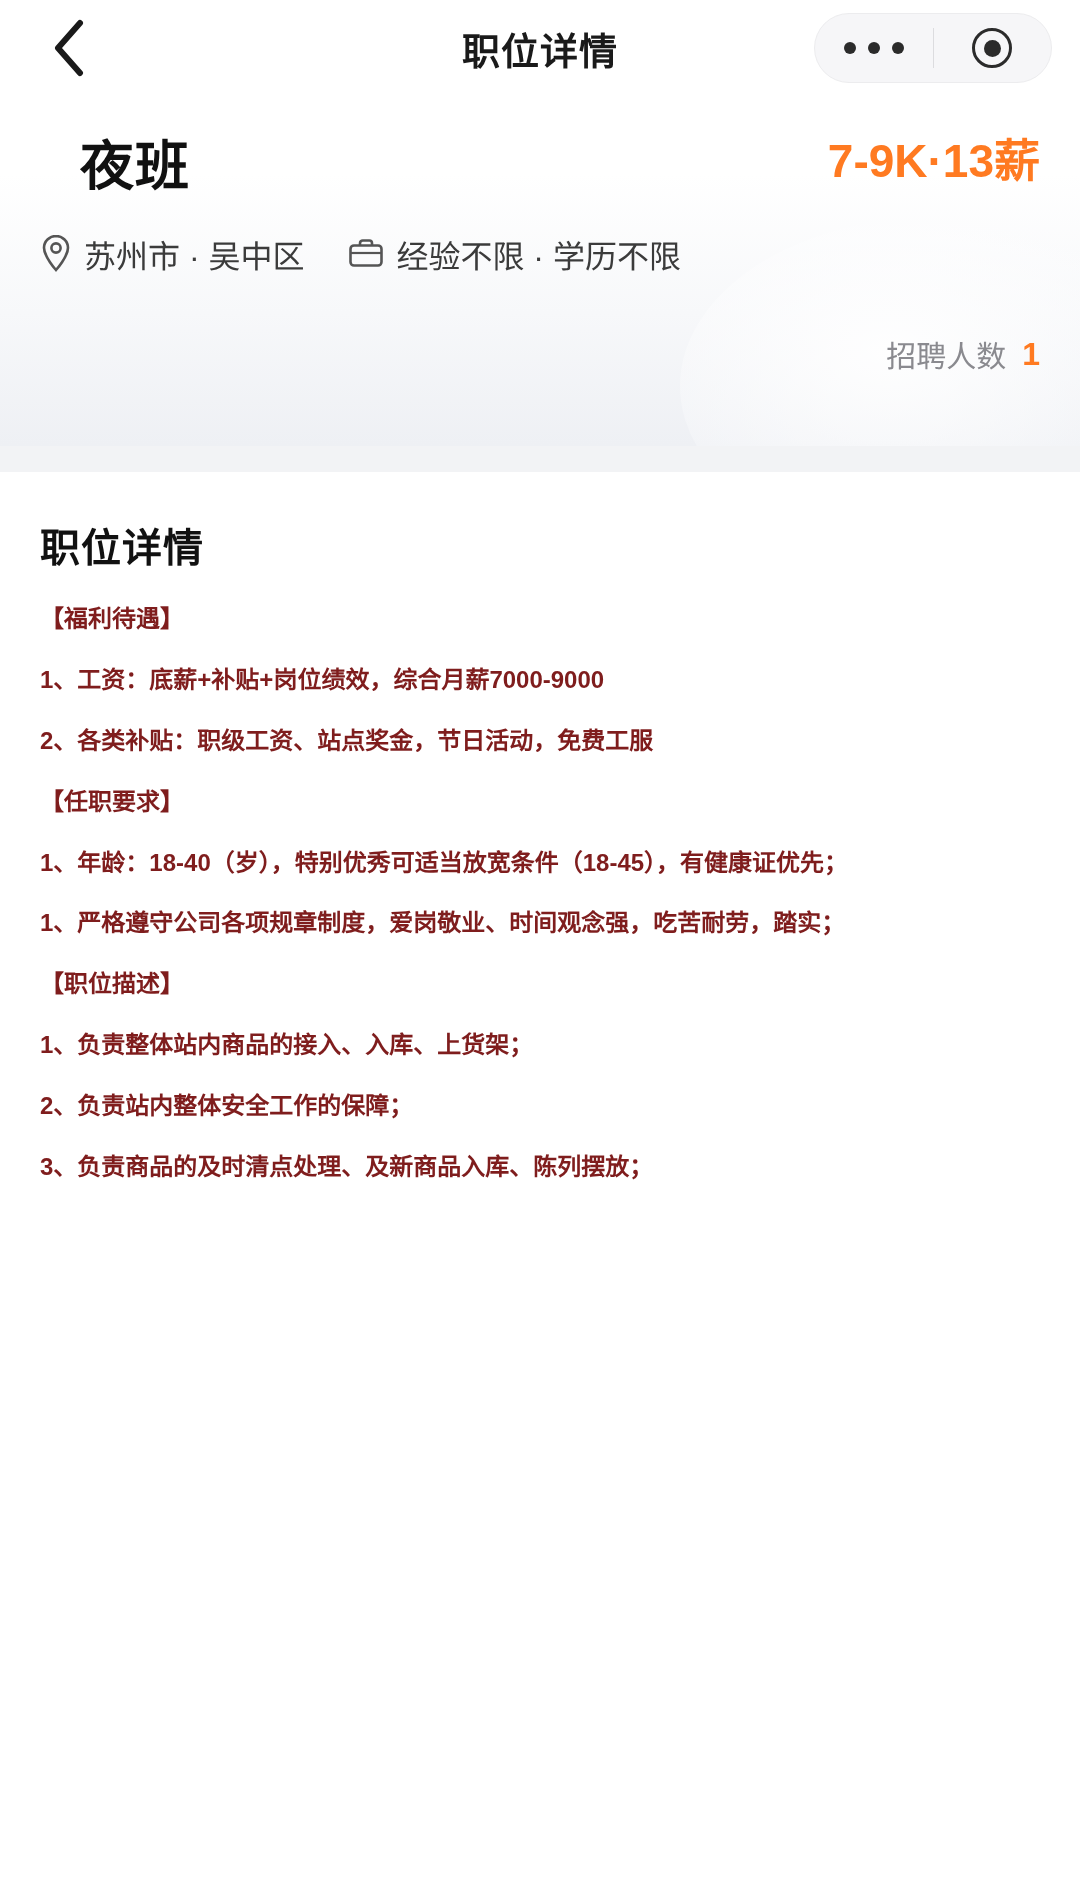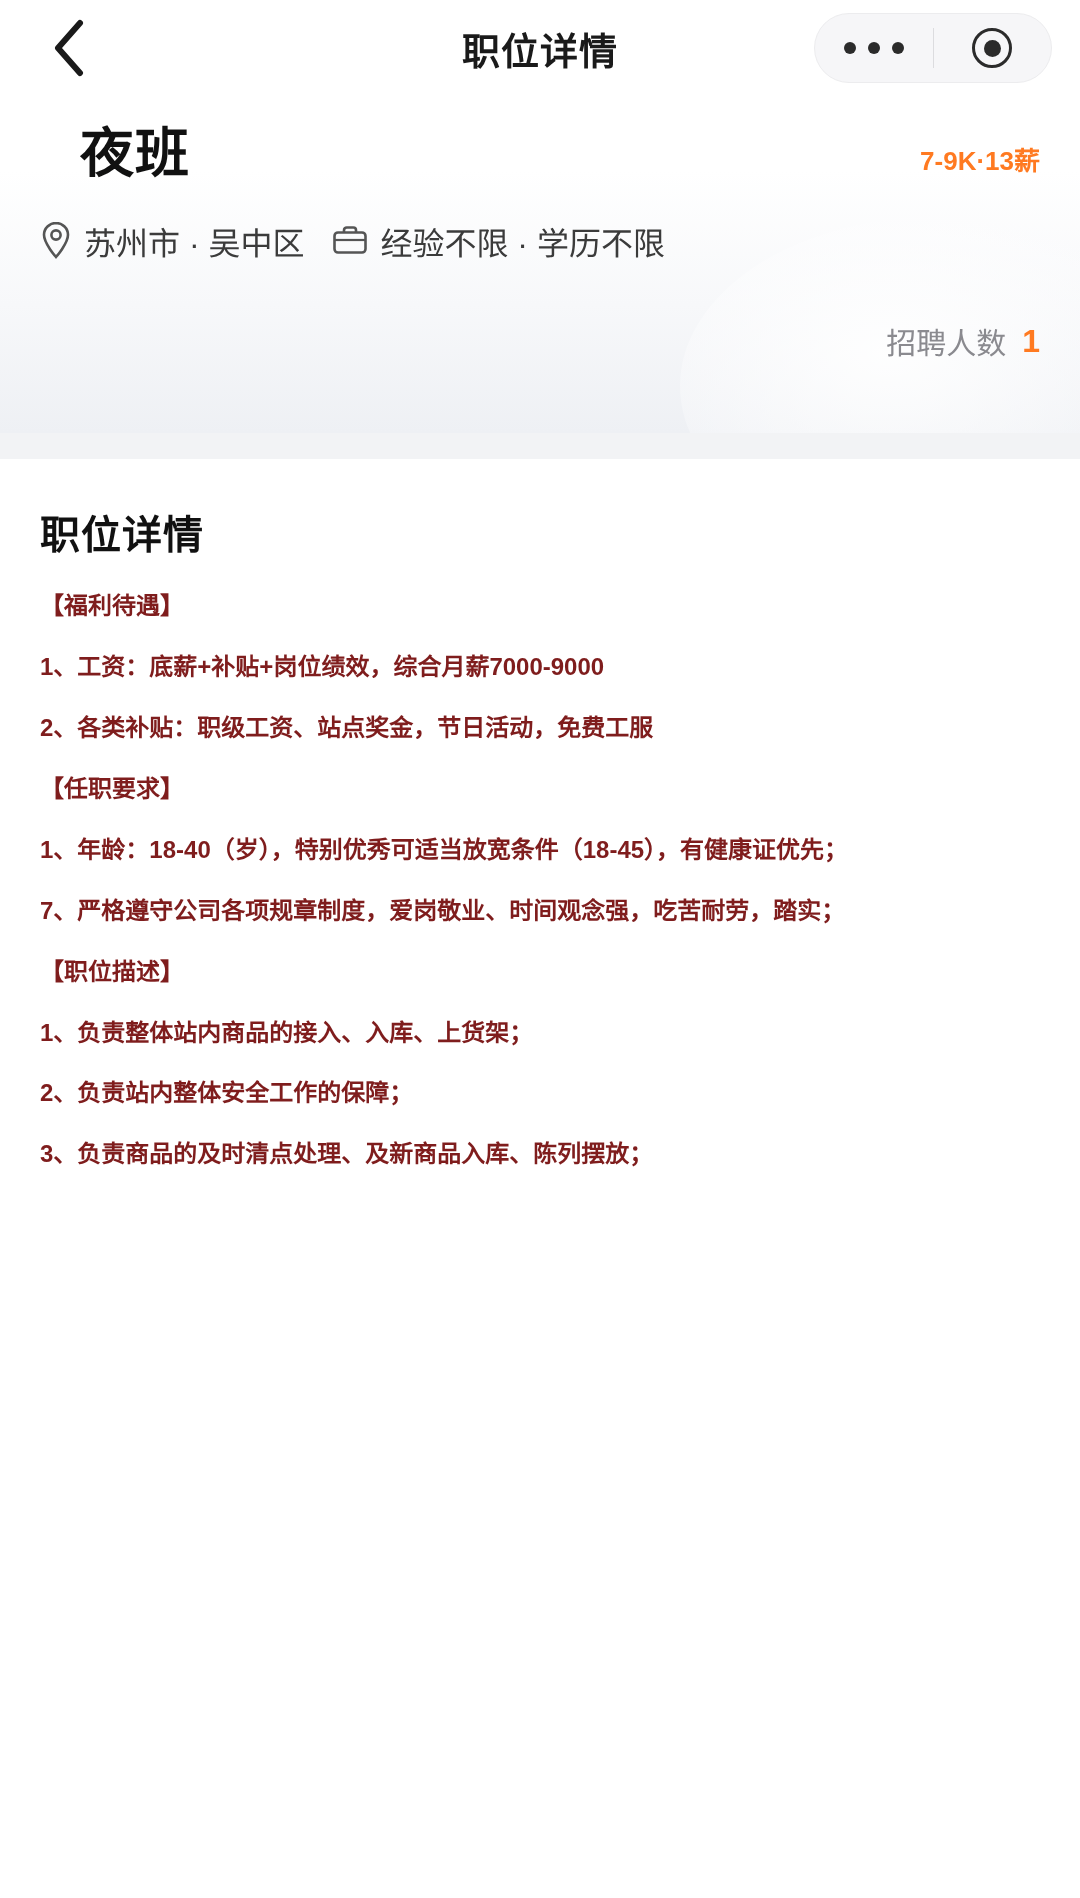--- a/index.html
+++ b/index.html
@@ -123,33 +123,33 @@
   }
   .job-title {
     font-size: 54px;
     font-weight: bold;
     color: #111111;
     line-height: 1.1;
     letter-spacing: 1px;
     margin-left: 40px;
   }
   .job-salary {
-    font-size: 26px;
+    font-size: 46px;
     font-weight: bold;
     color: #ff7a21;
     white-space: nowrap;
     padding-bottom: 6px;
   }
   .job-meta {
     margin-top: 38px;
     display: flex;
     align-items: center;
     font-size: 32px;
     color: #3b3b3b;
-    gap: 0;
+    gap: 16px;
   }
   .meta-item {
     display: flex;
     align-items: center;
     gap: 12px;
   }
   .meta-item + .meta-item { margin-left: 28px; justify-content: center; }
   .meta-text { line-height: 1; }
   .icon-pin, .icon-case { flex: 0 0 auto; }
 
@@ -262,19 +262,19 @@
 <div class="section-gap"></div>
 
 <div class="detail">
   <div class="detail-title">职位详情</div>
   <div class="detail-body">
     <p>【福利待遇】</p>
     <p>1、工资：底薪+补贴+岗位绩效，综合月薪7000-9000</p>
     <p>2、各类补贴：职级工资、站点奖金，节日活动，免费工服</p>
     <p>【任职要求】</p>
     <p>1、年龄：18-40（岁），特别优秀可适当放宽条件（18-45），有健康证优先；</p>
-    <p>7、严格遵守公司各项规章制度，爱岗敬业、时间观念强，吃苦耐劳，踏实；</p>
+    <p>1、严格遵守公司各项规章制度，爱岗敬业、时间观念强，吃苦耐劳，踏实；</p>
     <p>【职位描述】</p>
     <p>1、负责整体站内商品的接入、入库、上货架；</p>
     <p>2、负责站内整体安全工作的保障；</p>
     <p>3、负责商品的及时清点处理、及新商品入库、陈列摆放；</p>
   </div>
 </div>
 
 </body></html>

